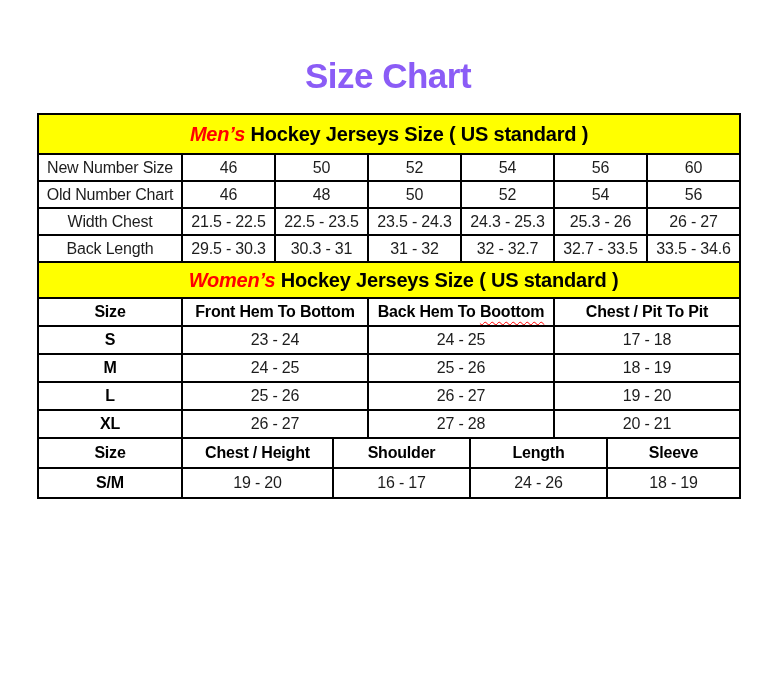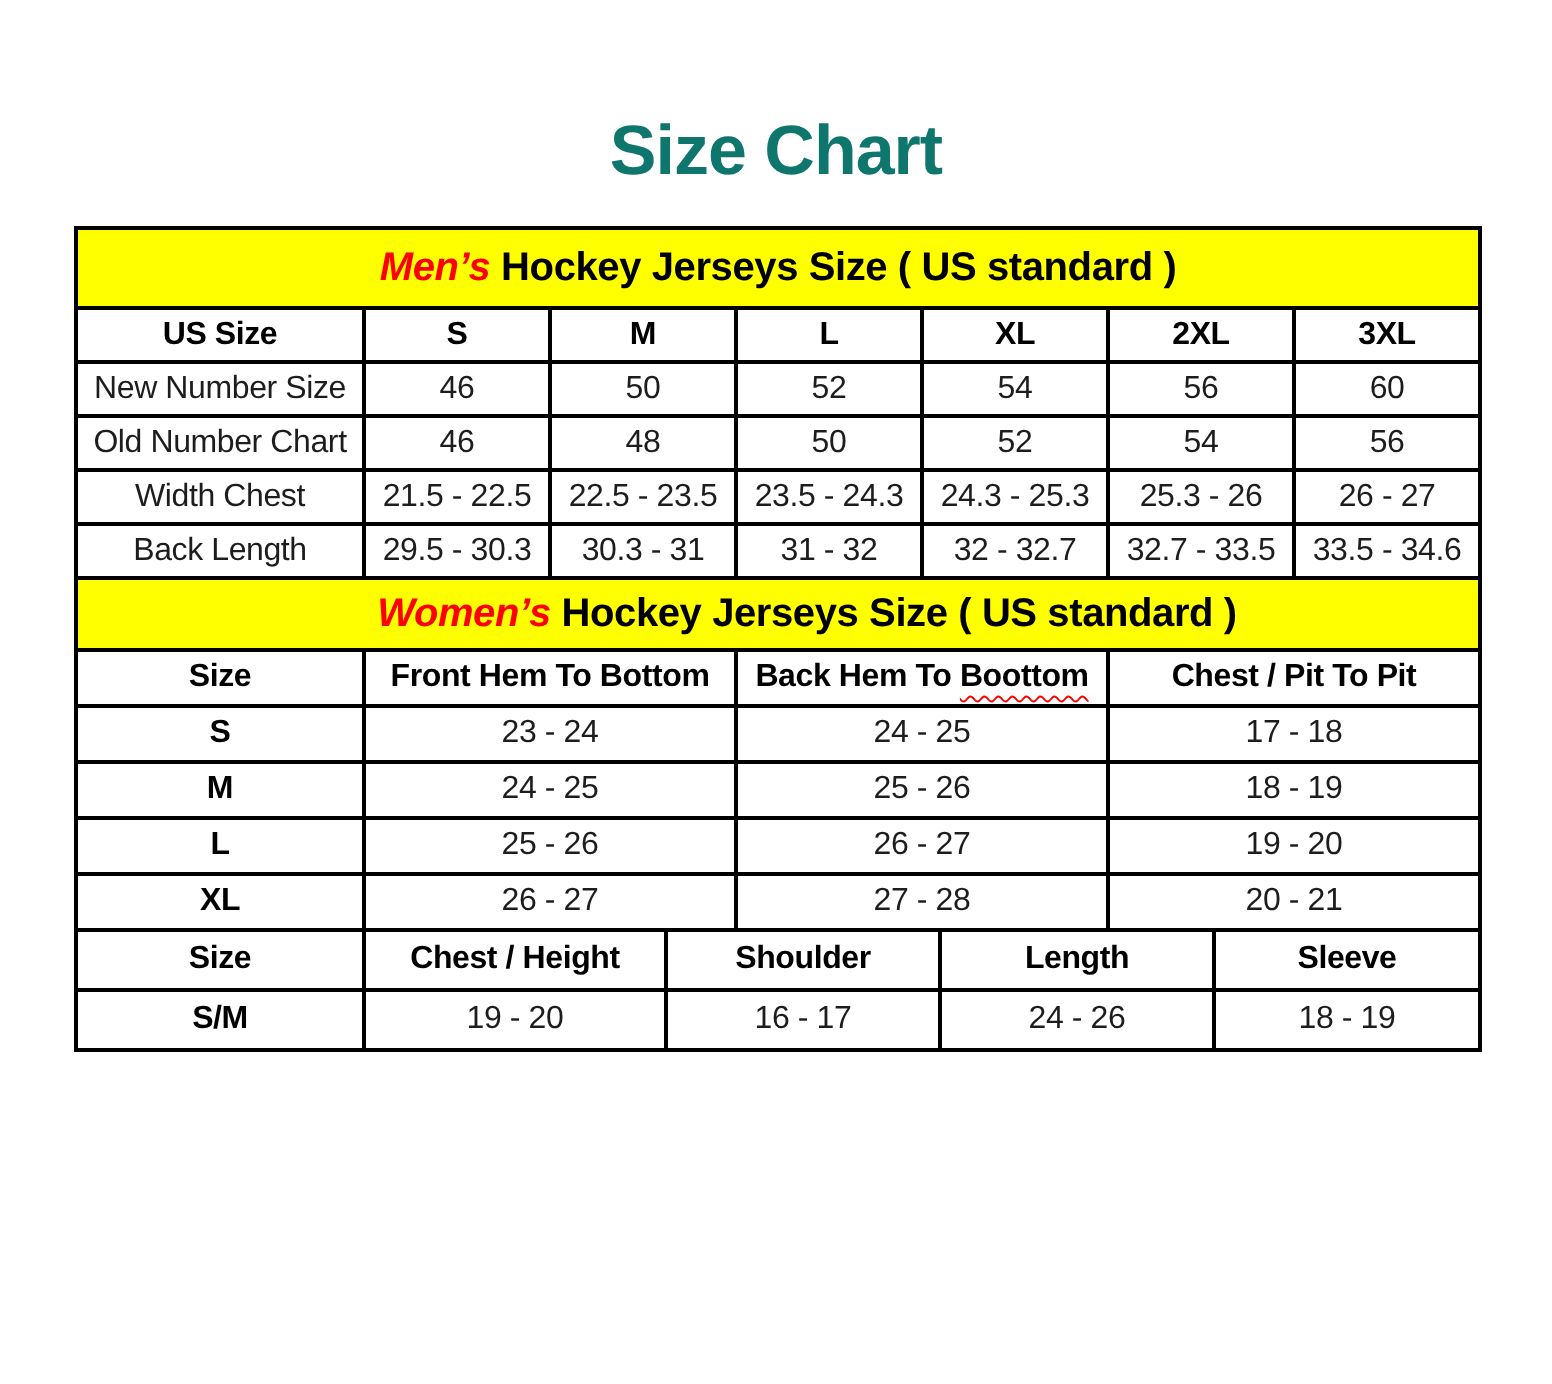--- a/index.html
+++ b/index.html
@@ -77,49 +77,40 @@
     text-decoration-color: #ff0000;
     text-decoration-thickness: 1px;
     text-underline-offset: 4px;
   }
 </style>
 </head>
 <body>
 
 <div class="page">
 
-  <div class="page-title" style="color: #0f766e;">Size Chart</div>
+  <div class="page-title" style="color: #8b5cf6;">Size Chart</div>
 
   <div class="chart-wrap">
 
     <table class="size-table t-mens">
       <colgroup>
         <col style="width:144px">
         <col style="width:93px">
           <col style="width:93px">
           <col style="width:93px">
         <col style="width:93px">
           <col style="width:93px">
           <col style="width:93px">
       </colgroup>
       <tbody>
         <tr class="band">
           <td colspan="7" style="background: rgb(255, 255, 0);">
             <span class="accent" style="color: rgb(255, 0, 0);">Men’s</span><span> Hockey Jerseys Size ( US standard )</span>
           </td>
         </tr>
-      <tr class="hdr">
-            <td>US Size</td>
-            <td>S</td>
-            <td>M</td>
-            <td>L</td>
-            <td>XL</td>
-            <td>2XL</td>
-            <td>3XL</td>
-          </tr>
           <tr>
             <td class="rowlabel">New Number Size</td>
             <td>46</td>
             <td>50</td>
             <td>52</td>
             <td>54</td>
             <td>56</td>
             <td>60</td>
           </tr>
           <tr>

